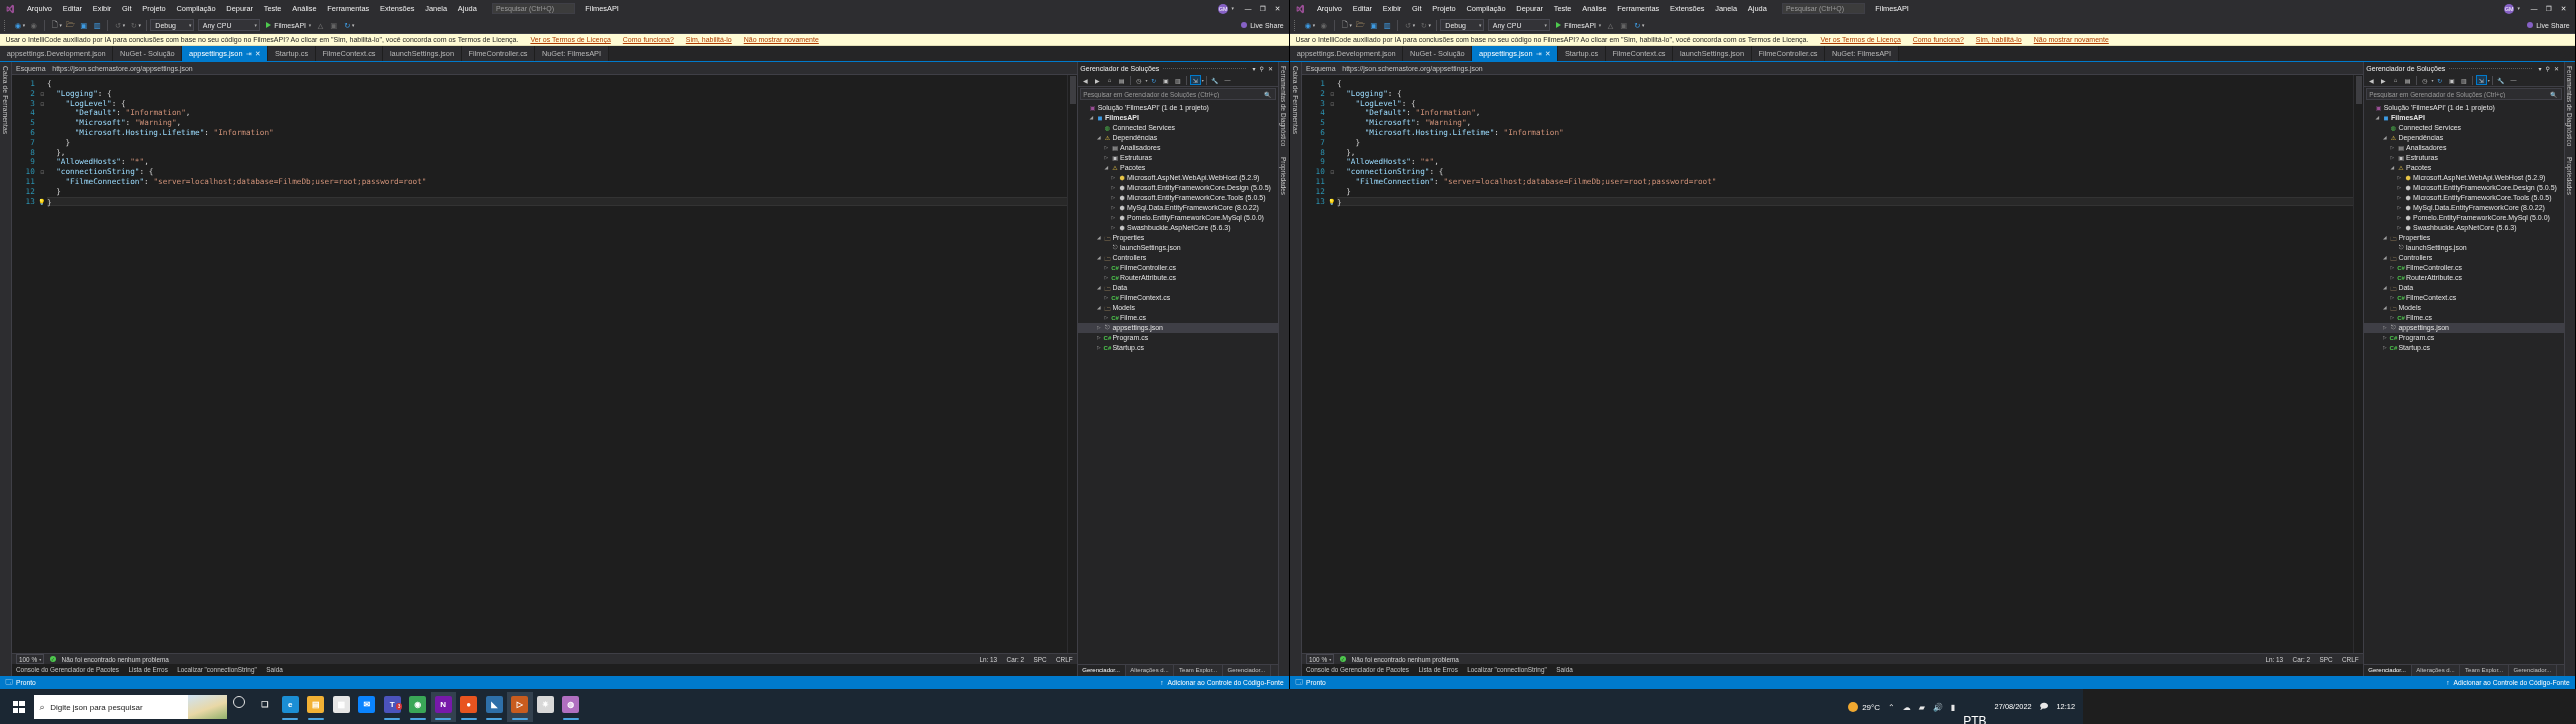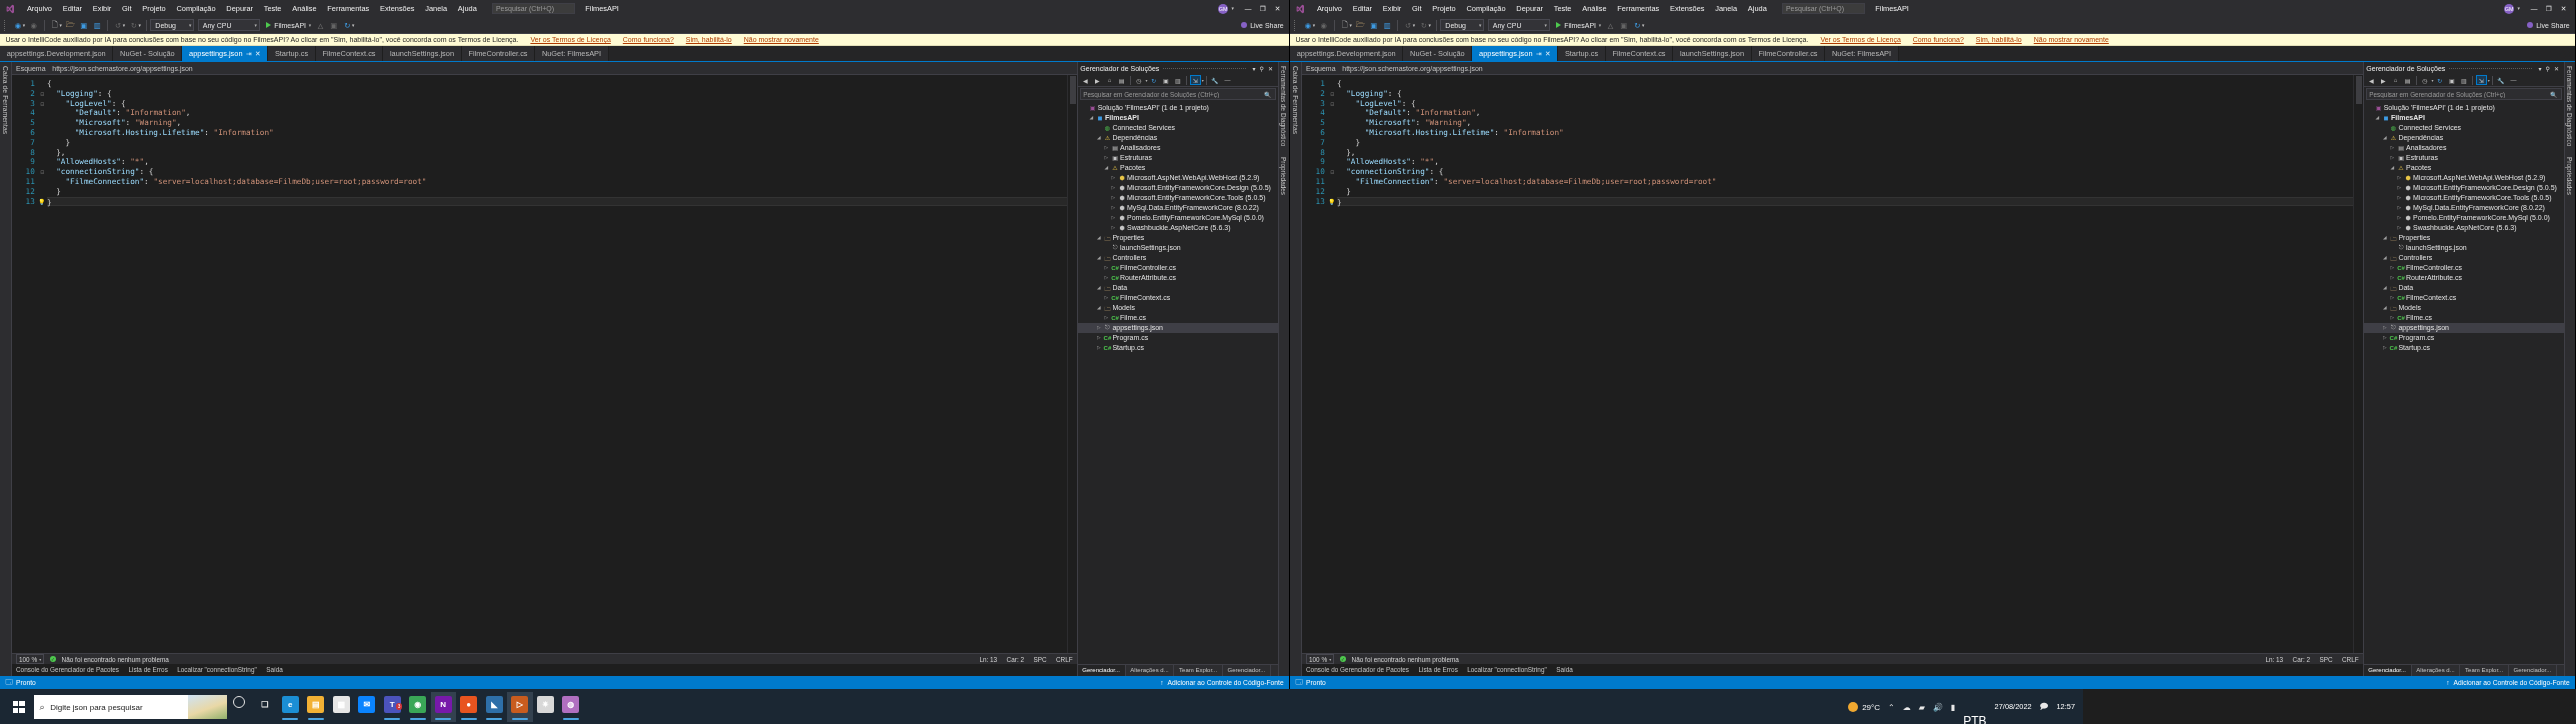--- a/index.html
+++ b/index.html
@@ -1054,18 +1054,18 @@
       <span class="ic">☁</span>
       <span class="ic">▰</span>
       <span class="ic">🔊</span>
       <span class="ic">▮</span>
       <span class="lang">PTB</span>
       <div class="clock">
         <div>27/08/2022</div>
       </div>
       <span class="ic">🗩</span>
       <div class="clock">
-        <div>12:57</div>
+        <div>12:12</div>
       </div>
     </div>
   </div>
 </div>
 
 
 </body></html>

